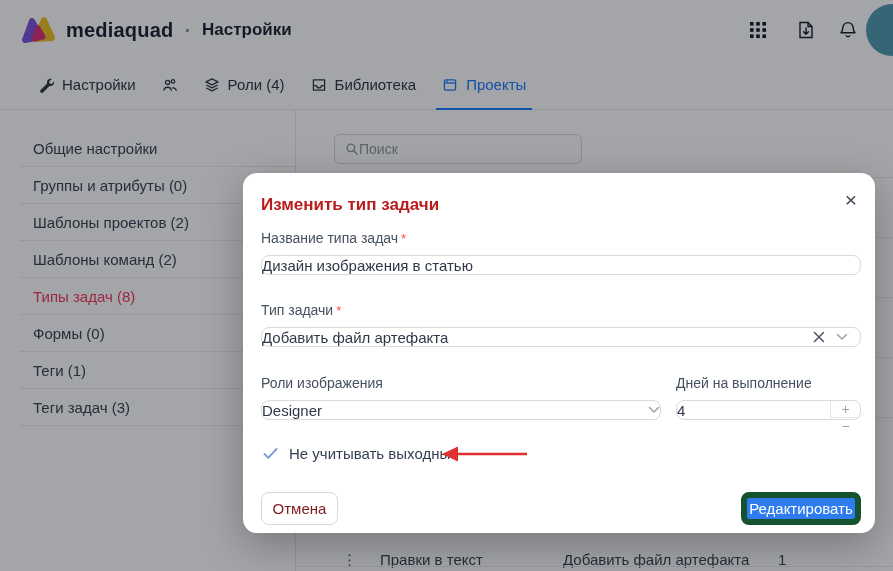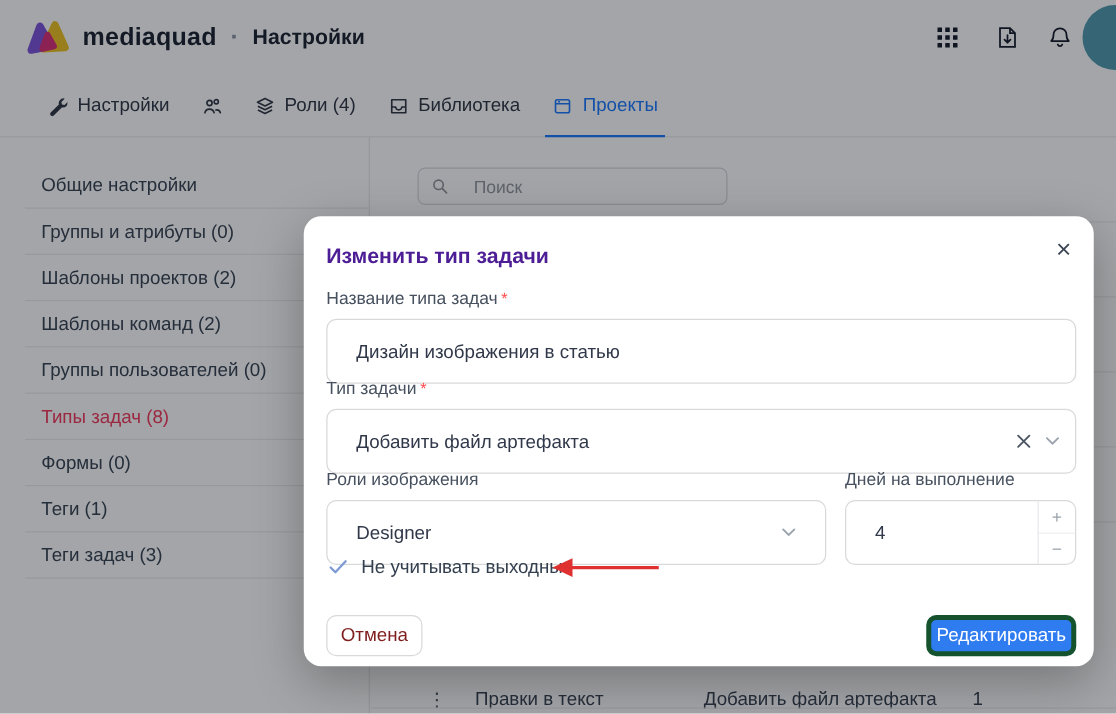--- a/index.html
+++ b/index.html
@@ -35,42 +35,42 @@
     border-right:1px solid #e8e8e8; padding-top:20px; }
   .side-item{ position:relative; height:37px; display:flex; align-items:center;
     padding-left:33px; font-size:15px; color:#33404f; cursor:pointer; }
   .side-item::after{ content:""; position:absolute; left:20px; right:0; bottom:0;
     height:1px; background:#ececec; }
   .side-item.active{ color:#f0365a; }
   
   .main{ position:absolute; left:297px; top:110px; right:0; bottom:0; background:#fff; }
   .search-box{ position:absolute; left:37px; top:24px; width:248px; height:30px;
     border:1px solid #d4d6da; border-radius:6px; display:flex; align-items:center;
-    padding:0 10px; gap:20px; background:#fdfdfd; }
+    padding:0 10px; gap:0; background:#fdfdfd; }
   .search-box svg{ width:14px; height:14px; }
   .search-ph{ font-size:14px; color:#8e939b; }
   .hline{ position:absolute; left:0; right:0; height:1px; background:#ececec; }
   .bottom-row{ position:absolute; left:0; right:0; top:433px; height:33px; font-size:15px; color:#333f4e; }
   .bottom-row .cell{ position:absolute; top:8px; white-space:nowrap; }
   .cell-handle{ left:45px; color:#4b5563; font-size:15px; letter-spacing:1px; }
   .cell-name{ left:83px; }
   .cell-type{ left:266px; }
   .cell-days{ left:481px; }
   
   .overlay{ position:absolute; inset:0; background:rgba(16,19,26,.38); z-index:30; }
   
   .modal{ position:absolute; left:243px; top:173px; width:632px; height:360px; z-index:40;
     background:#fff; border-radius:14px; box-shadow:0 12px 40px rgba(0,0,0,.28); }
-  .modal-title{ position:absolute; left:18px; top:22px; font-size:17px; font-weight:bold; color:#4c1d95; }
+  .modal-title{ position:absolute; left:18px; top:22px; font-size:17px; font-weight:bold; color:#b91c1c; }
   .modal-close{ position:absolute; right:18px; top:16px; font-size:21px; color:#3c4656;
     cursor:pointer; line-height:1; font-weight:400; }
   .fld-label{ position:absolute; font-size:14px; color:#46505e; }
   .req{ color:#ff4d4f; margin-left:3px; font-size:13px; }
-  .fld{ position:absolute; height:52px; border:1px solid #d9d9d9; border-radius:8px;
-    display:flex; align-items:center; padding:0 23px; font-size:15px; color:#303849; background:#fff; }
+  .fld{ position:absolute; height:20px; border:1px solid #d9d9d9; border-radius:8px;
+    display:flex; align-items:center; padding:0 0; font-size:15px; color:#303849; background:#fff; }
   .lbl-name{ left:18px; top:57px; }
   .fld-name{ left:18px; right:14px; top:82px; }
   .lbl-type{ left:18px; top:129px; }
   .fld-type{ left:18px; right:14px; top:154px; }
   .fld-icons{ position:absolute; right:12px; top:0; bottom:0; display:flex; align-items:center; gap:11px; }
   .lbl-role{ left:18px; top:202px; }
   .lbl-days{ left:433px; top:202px; }
   .fld-role{ left:18px; top:227px; width:400px; justify-content:space-between; }
   .fld-days{ left:433px; top:227px; width:185px; padding-right:40px; }
   .stepper{ position:absolute; right:0; top:0; bottom:0; width:30px; border-left:1px solid #e5e7eb;
@@ -78,21 +78,21 @@
   .step-btn{ flex:1; display:flex; align-items:center; justify-content:center;
     font-size:14px; color:#9aa3ad; cursor:pointer; }
   .step-up{ border-bottom:1px solid #e5e7eb; border-radius:0 8px 0 0; }
   .step-down{ border-radius:0 0 8px 0; }
   .chk-row{ position:absolute; left:19px; top:272px; display:flex; align-items:center; gap:10px; }
   .chk-row svg{ width:17px; height:17px; }
   .chk-label{ font-size:15px; color:#333f4e; }
   .btn{ position:absolute; top:319px; height:33px; border-radius:8px; font-size:15px;
     display:flex; align-items:center; justify-content:center; cursor:pointer; }
   .btn-cancel{ left:18px; width:77px; background:#fff; border:1px solid #d9d9d9; color:#7f1d1d; }
-  .btn-submit{ right:14px; width:120px; background:#2e7cf0; border:4px solid #14532d; color:#fff; }
+  .btn-submit{ right:14px; width:120px; background:#2e7cf0; border:6px solid #14532d; color:#fff; }
   
   .anno-arrow{ position:absolute; left:441px; top:445px; z-index:60; }
 </style>
 </head>
 <body>
 
 <div class="screen">
 
   <div class="header">
     <svg class="brand-logo" viewBox="0 0 38 28">
@@ -180,23 +180,20 @@
       </div>
 
       <div class="side-item">
         <span>Шаблоны проектов (2)</span>
       </div>
 
       <div class="side-item">
         <span>Шаблоны команд (2)</span>
       </div>
 
-      <div class="side-item">
-        <span>Группы пользователей (0)</span>
-      </div>
 
 
       <div class="side-item active">
         <span>Типы задач (8)</span>
       </div>
 
       <div class="side-item">
         <span>Формы (0)</span>
       </div>
 

